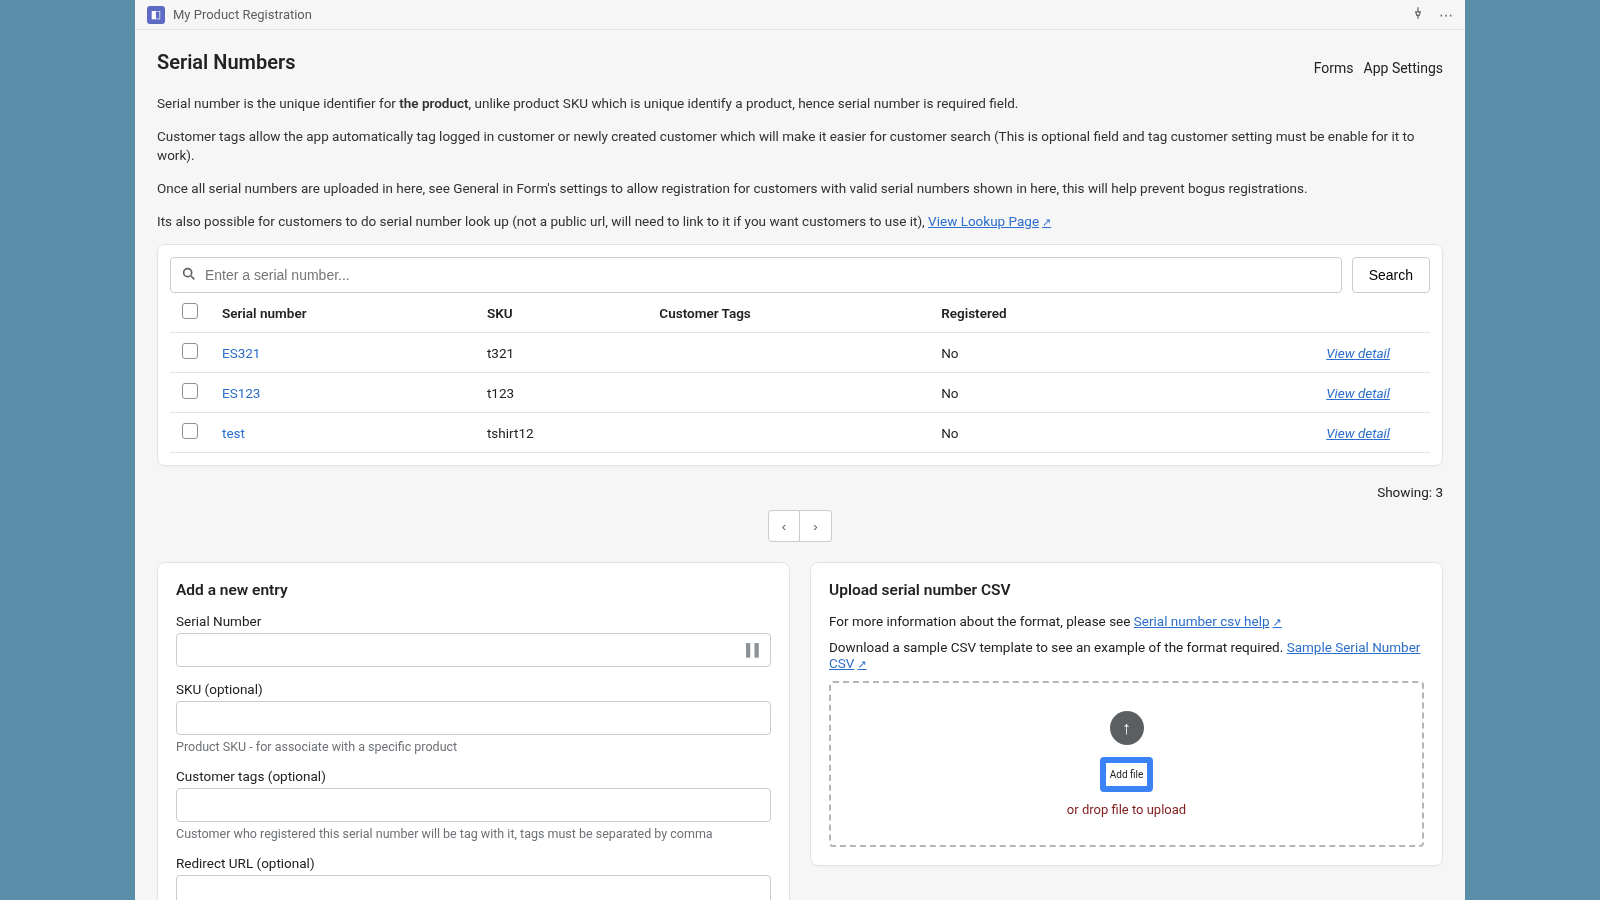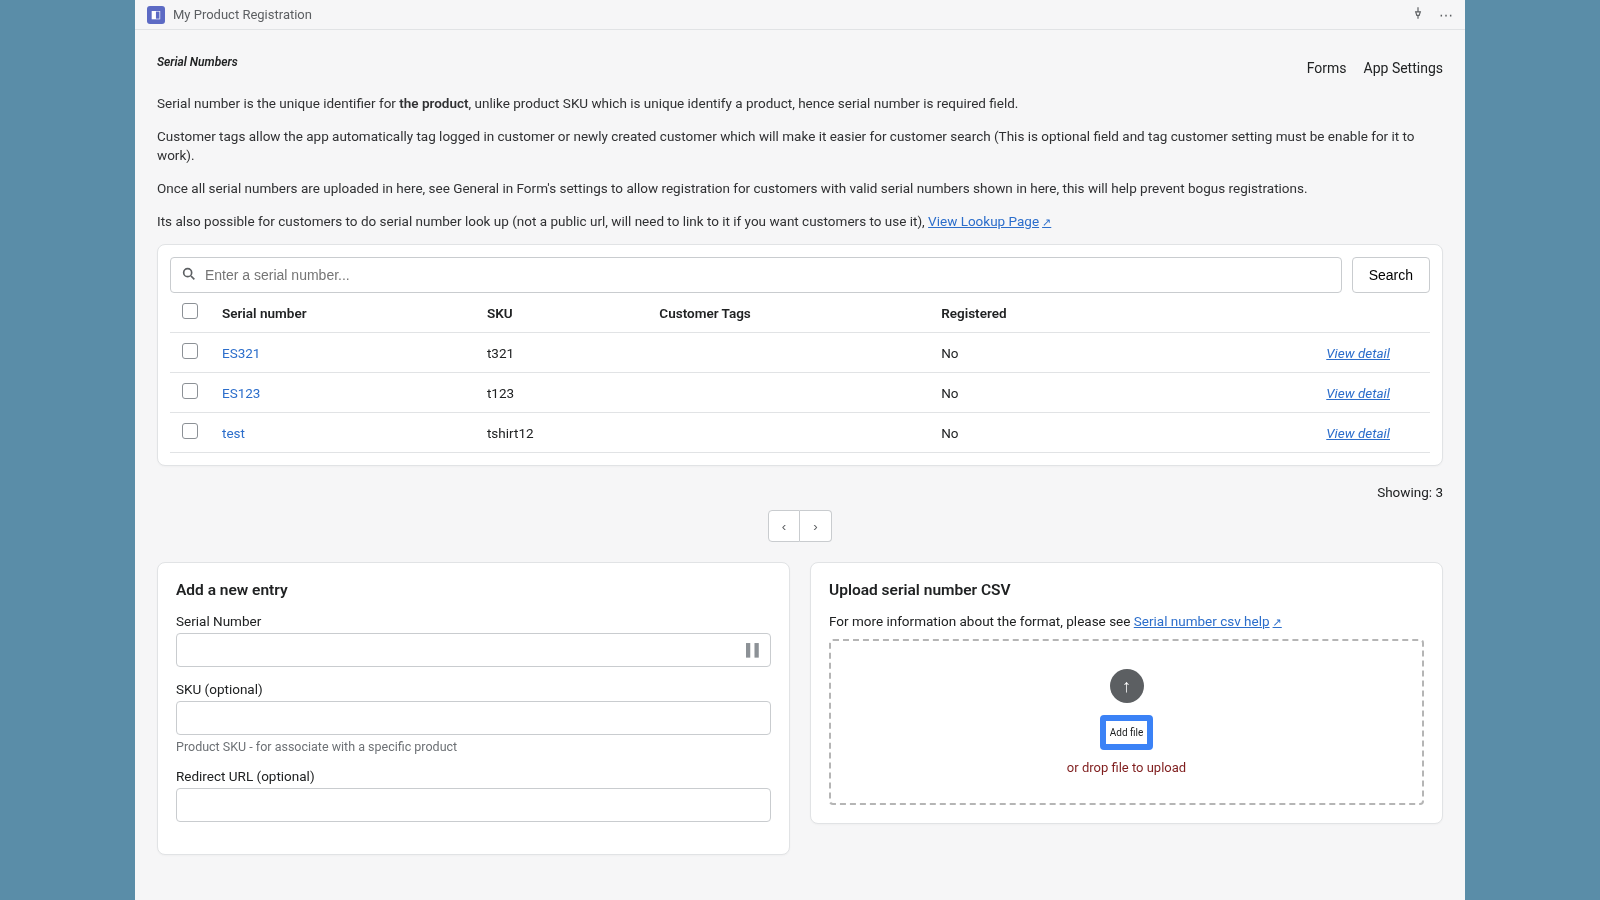--- a/index.html
+++ b/index.html
@@ -48,22 +48,22 @@
   padding: 18px 22px;
   flex: 1;
   overflow: auto;
 }
 .header-row {
   display: flex;
   justify-content: space-between;
   align-items: center;
   margin-bottom: 18px;
 }
-.page-title { font-size: 12px; font-weight: 600; font-style: italic; }
-.header-links { display: flex; gap: 17px; font-size: 14px; color: #202223; margin-top: 12px; }
+.page-title { font-size: 20px; font-weight: 600; }
+.header-links { display: flex; gap: 10px; font-size: 14px; color: #202223; margin-top: 12px; }
 .header-links span { cursor: pointer; }
 
 .intro p { font-size: 13.5px; color: #303133; margin-bottom: 14px; line-height: 1.4; }
 .intro b { font-weight: 600; }
 .link { color: #2c6ecb; text-decoration: underline; cursor: pointer; }
 .ext-icon { font-size: 11px; margin-left: 3px; }
 
 .card {
   background: #ffffff;
   border: 1px solid #e1e3e5;
@@ -300,36 +300,44 @@
               <span class="input-suffix">▌▌</span>
             </div>
           </div>
 
           <div class="field">
             <label class="field-label">SKU (optional)</label>
             <input class="field-input" type="text" style="">
             <div class="field-help">Product SKU - for associate with a specific product</div>
           </div>
 
+          <div class="field">
+            <label class="field-label">Customer tags (optional)</label>
+            <input class="field-input" type="text" style="">
+            <div class="field-help">Customer who registered this serial number will be tag with it, tags must be separated by comma</div>
+          </div>
 
           <div class="field">
             <label class="field-label">Redirect URL (optional)</label>
             <input class="field-input" type="text" style="">
             
           </div>
 
         </div>
       </div>
 
       <div class="col">
         <div class="card panel-card">
           <div class="panel-title">Upload serial number CSV</div>
           <p class="upload-desc">
             <span>For more information about the format, please see </span><span class="link"><span>Serial number csv help</span><span class="ext-icon">↗</span></span>
           </p>
+          <p class="upload-desc">
+            <span>Download a sample CSV template to see an example of the format required. </span><span class="link"><span>Sample Serial Number CSV</span><span class="ext-icon">↗</span></span>
+          </p>
           <div class="dropzone">
             <div class="upload-circle">↑</div>
             <div><span class="add-file-btn">Add file</span></div>
             <div class="drop-text">or drop file to upload</div>
           </div>
         </div>
       </div>
     </div>
 
   </div>

